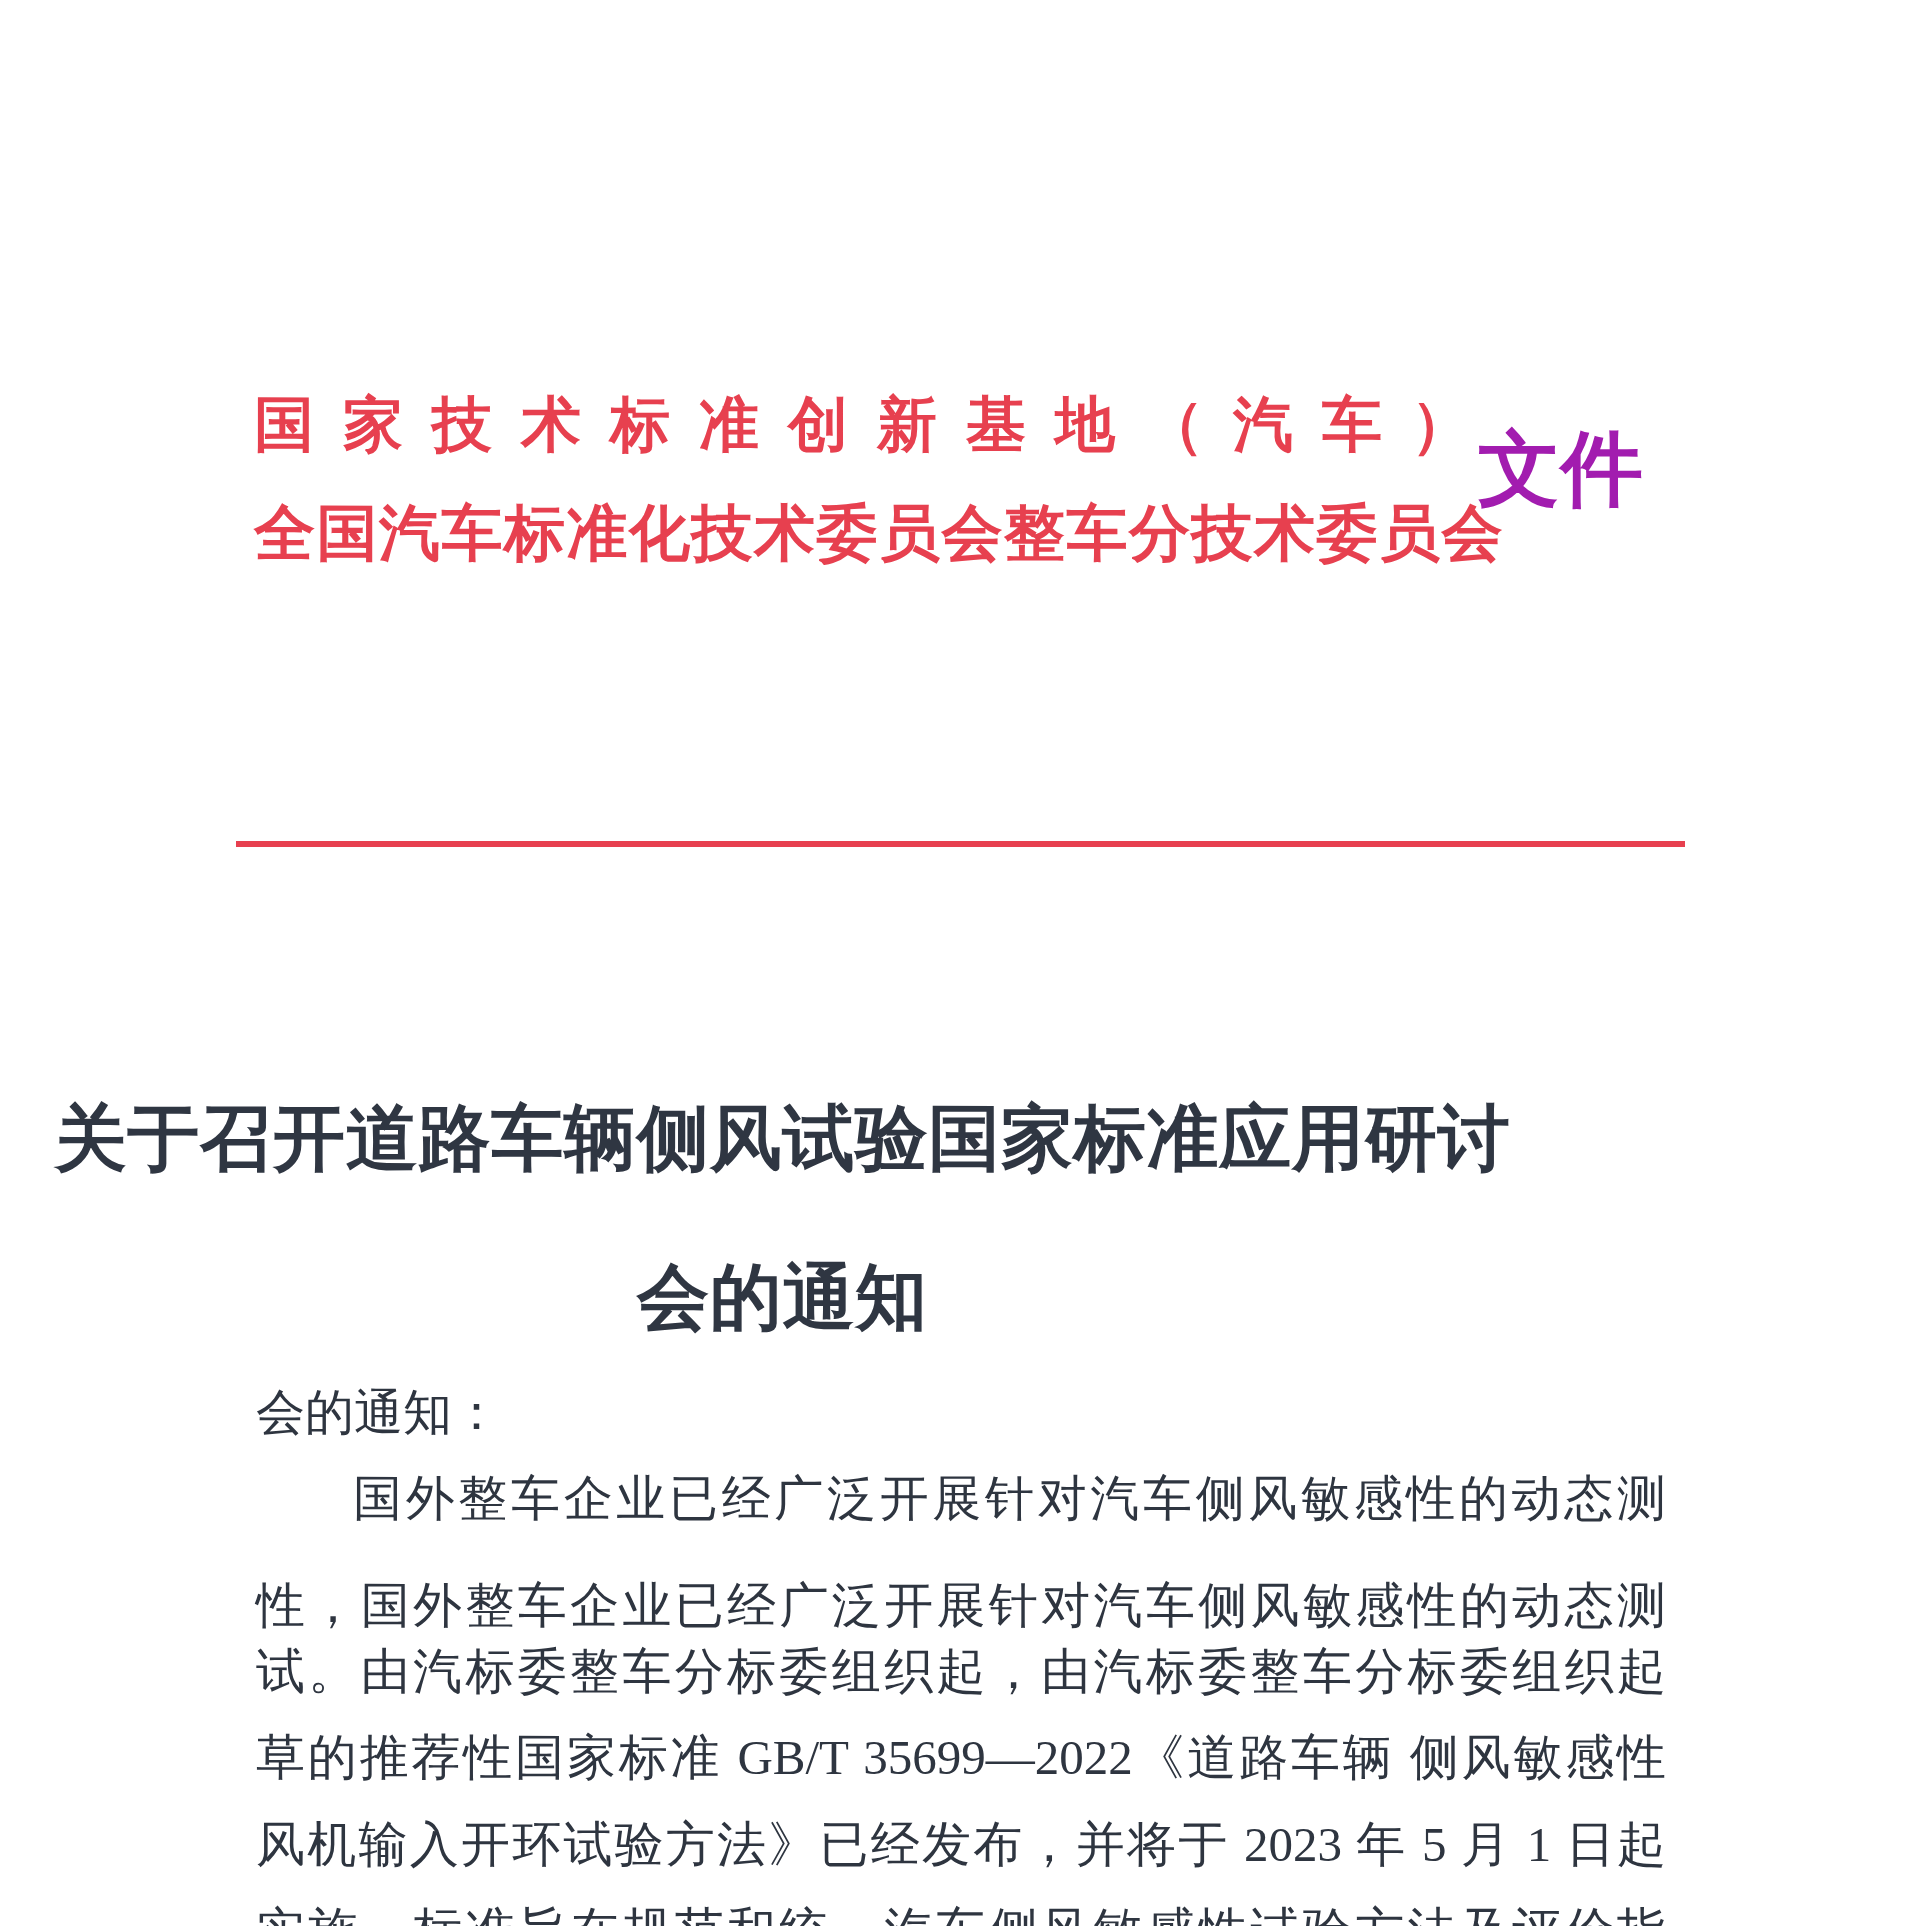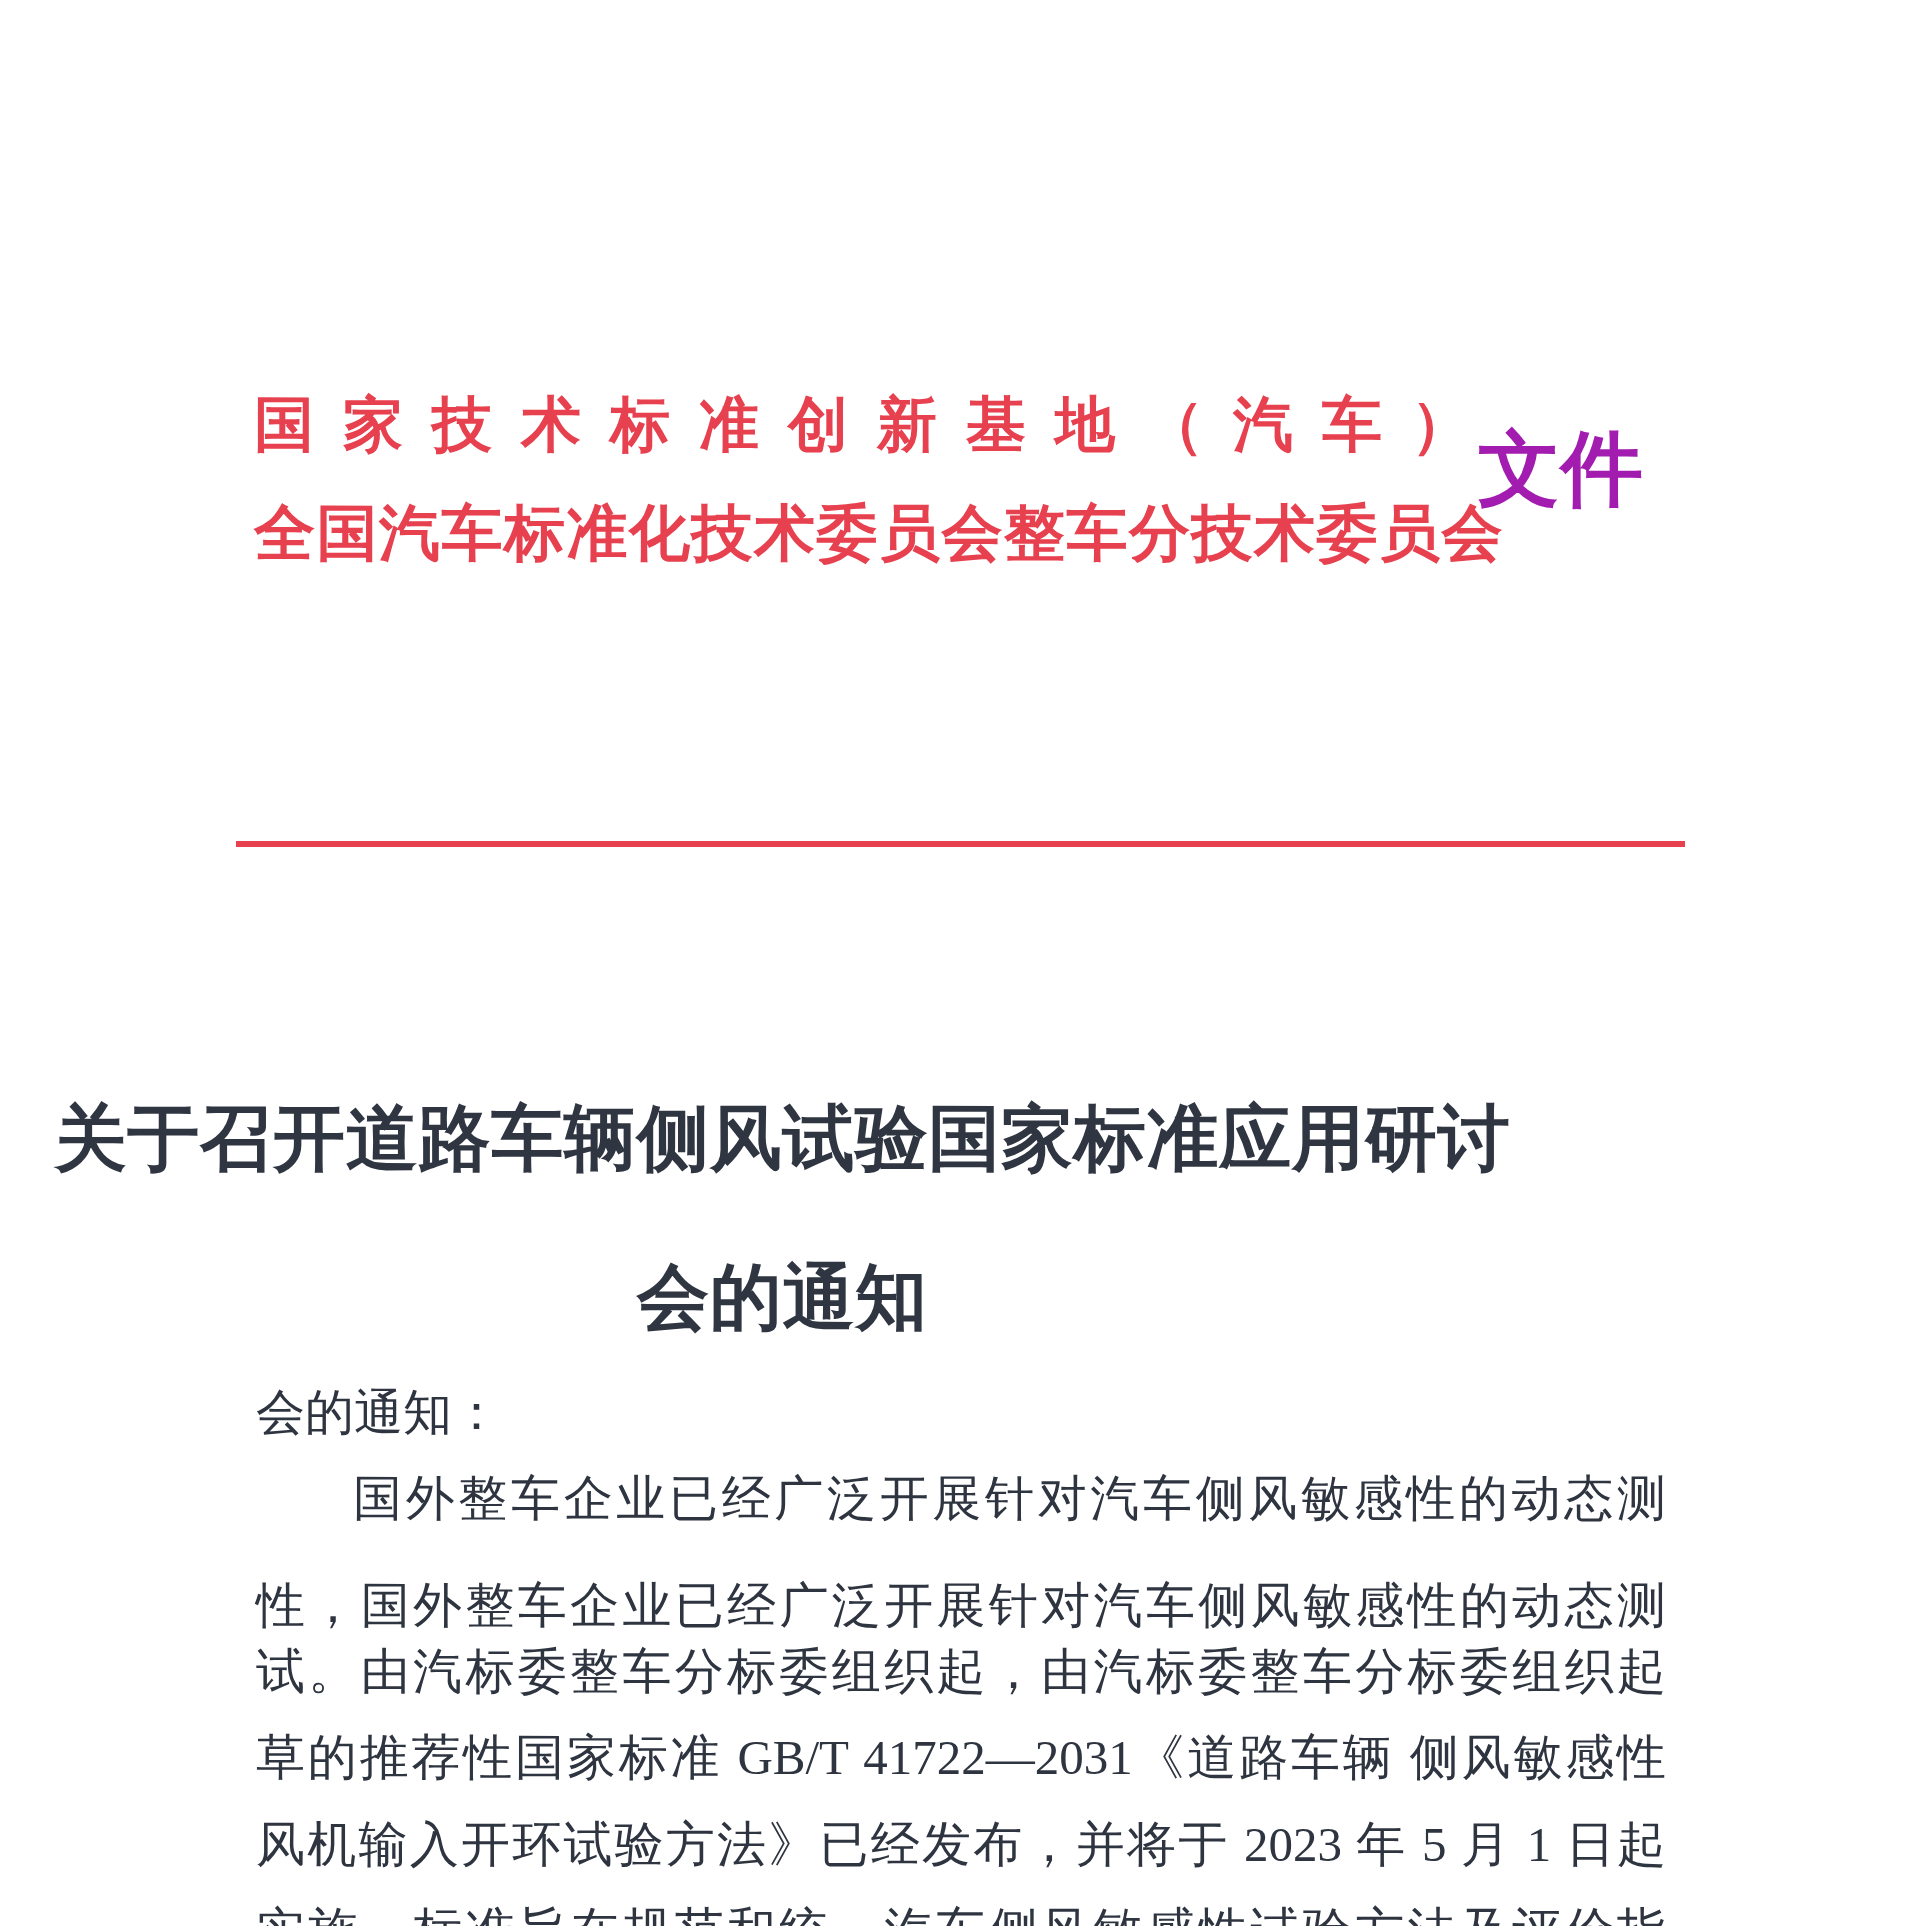--- a/index.html
+++ b/index.html
@@ -72,18 +72,18 @@
   <div class="title">
     <div>关于召开道路车辆侧风试验国家标准应用研讨</div>
     <div>会的通知</div>
   </div>
 
   <div class="body-line" style="top:1382px;">会的通知：</div>
 
   <div class="body-line jline indent" style="top:1468px;">国外整车企业已经广泛开展针对汽车侧风敏感性的动态测</div>
   <div class="body-line jline" style="top:1555px;margin-top:20px;">性，国外整车企业已经广泛开展针对汽车侧风敏感性的动态测</div>
   <div class="body-line jline" style="top:1641px;">试。由汽标委整车分标委组织起，由汽标委整车分标委组织起</div>
-  <div class="body-line jline" style="top:1727px;">草的推荐性国家标准 GB/T 41722—2031《道路车辆 侧风敏感性</div>
+  <div class="body-line jline" style="top:1727px;">草的推荐性国家标准 GB/T 35699—2022《道路车辆 侧风敏感性</div>
   <div class="body-line jline" style="top:1814px;">风机输入开环试验方法》已经发布，并将于 2023 年 5 月 1 日起</div>
   <div class="body-line jline" style="top:1900px;">实施。标准旨在规范和统一汽车侧风敏感性试验方法及评价指</div>
 
 </div>
 
 
 </body></html>

